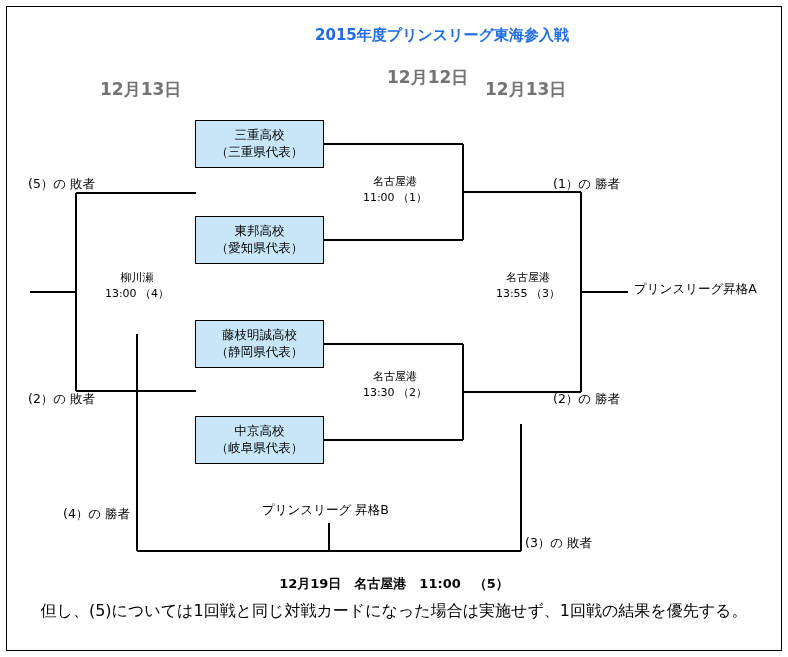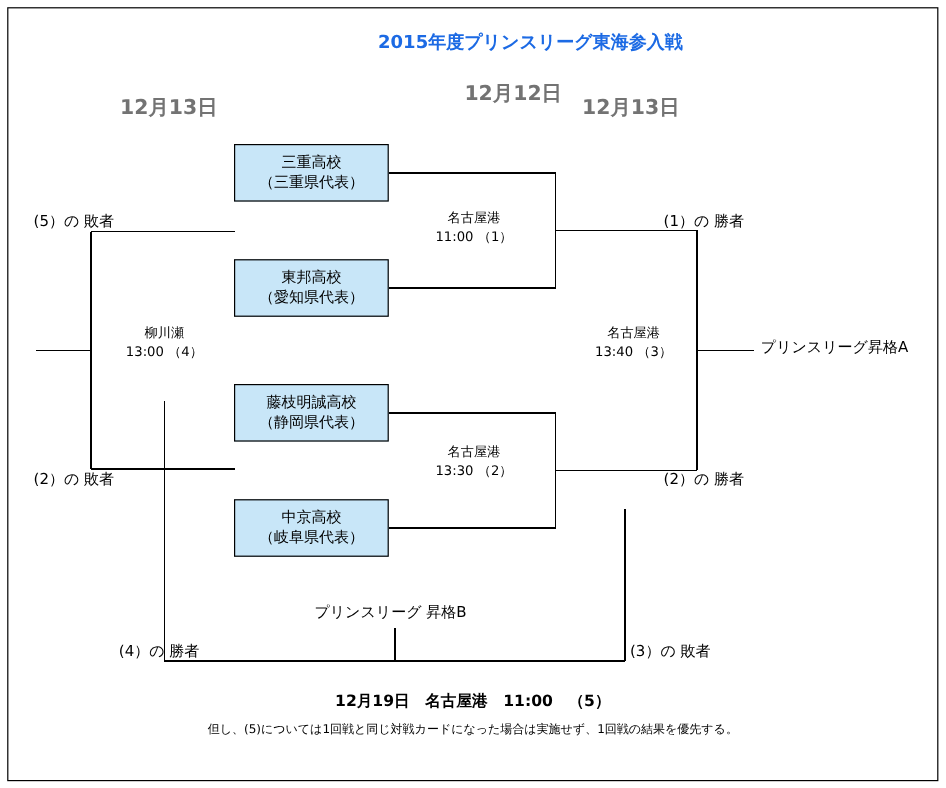--- a/index.html
+++ b/index.html
@@ -98,41 +98,41 @@
     font-size: 12.5px;
     color: #000000;
     white-space: nowrap;
   }
   #loser-1  { left: 28px;  top: 176px; }
   #loser-2  { left: 28px;  top: 391px; }
   #winner-1 { left: 553px; top: 176px; }
   #winner-2 { left: 553px; top: 391px; }
   #promo-a  { left: 634px; top: 281px; }
   #promo-b  { left: 262px; top: 502px; }
-  #winner-4 { left: 63px;  top: 535px; margin-left: 36px; }
+  #winner-4 { left: 63px;  top: 506px; }
   #loser-3  { left: 525px; top: 535px; }
 
   .footer-main {
     position: absolute;
     left: 0;
     top: 575px;
     width: 788px;
     text-align: center;
     font-size: 13px;
     font-weight: bold;
     color: #000000;
     white-space: nowrap;
   }
   .footer-note {
     position: absolute;
     left: 0;
     top: 601px;
     width: 788px;
     text-align: center;
-    font-size: 10px;
+    font-size: 16px;
     color: #000000;
     white-space: nowrap;
   }
 </style>
 </head>
 <body>
 
 <div id="page">
 
   <div class="frame"></div>
@@ -192,21 +192,21 @@
   <div class="match" id="match-1">
     <div>名古屋港</div>
     <div>11:00 （1）</div>
   </div>
   <div class="match" id="match-2">
     <div>名古屋港</div>
     <div>13:30 （2）</div>
   </div>
   <div class="match" id="match-3">
     <div>名古屋港</div>
-    <div>13:40 （3）</div>
+    <div>13:55 （3）</div>
   </div>
   <div class="match" id="match-4">
     <div>柳川瀬</div>
     <div>13:00 （4）</div>
   </div>
 
   <div class="note" id="loser-1">(5）の 敗者</div>
   <div class="note" id="loser-2">(2）の 敗者</div>
   <div class="note" id="winner-1">(1）の 勝者</div>
   <div class="note" id="winner-2">(2）の 勝者</div>

